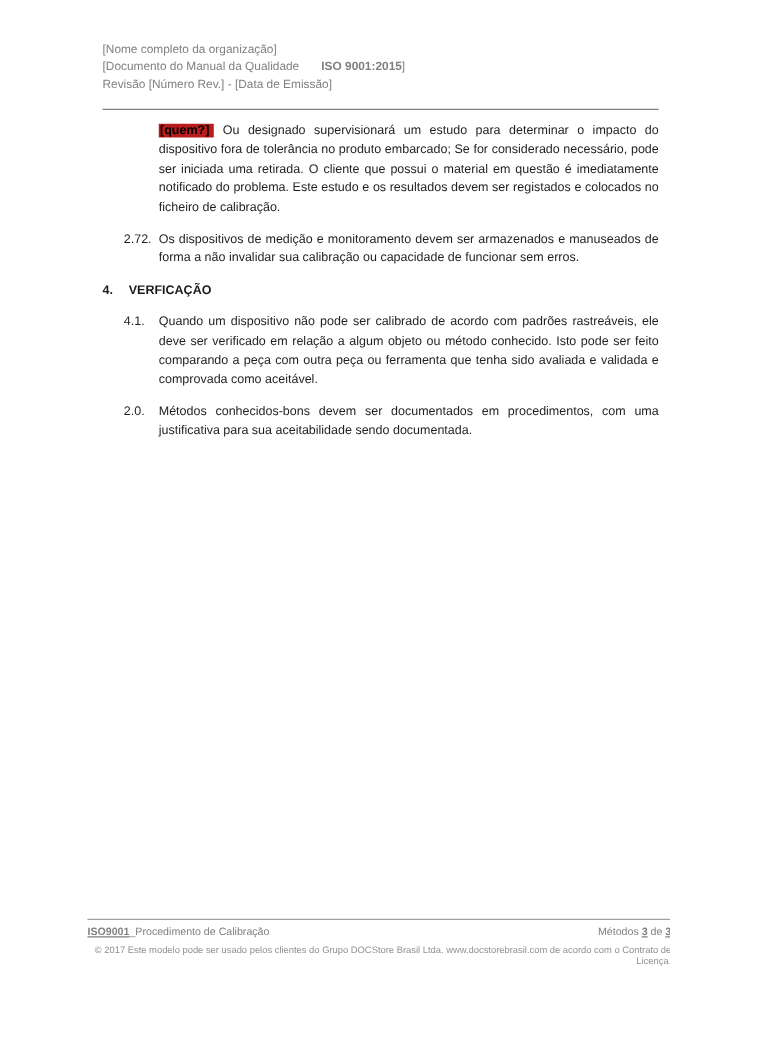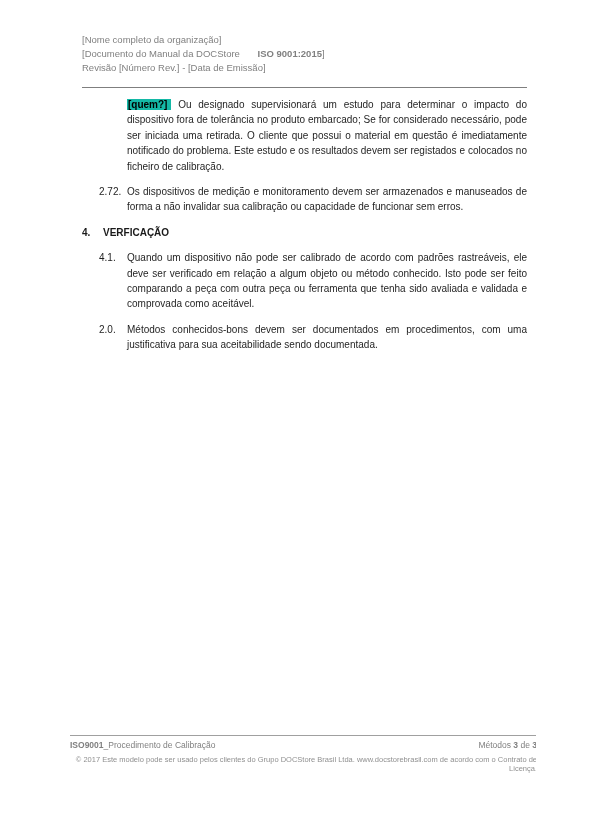--- a/index.html
+++ b/index.html
@@ -28,21 +28,21 @@
   }
   
   .content {
     position: absolute;
     left: 82px; top: 97px; width: 445px;
     font-size: 10px; line-height: 15.4px;
     text-align: justify;
   }
   .intro { margin: 0 0 10px 45px; }
   .hl {
-    background: #14b8a6;
+    background: #b91c1c;
     font-weight: bold;
     color: #000000;
     padding: 0 4px 0 1px;
   }
   .list-item { display: flex; margin: 0 0 10px 17px; }
   .list-item .num { flex: 0 0 28px; width: 28px; text-align: left; }
   .list-item .txt { flex: 1 1 auto; text-align: justify; }
   .section-heading { display: flex; font-weight: bold; margin: 0 0 10px 0; color: #1a1a1a; }
   .section-heading .num { flex: 0 0 21px; width: 21px; }
   
@@ -50,36 +50,36 @@
     position: absolute;
     left: 70px; top: 735px; width: 467px;
     color: #808080;
   }
   .footer-rule { border-top: 1px solid #a0a0a0; height: 0; }
   .footer-row {
     margin-top: 4px;
     display: flex; justify-content: space-between;
     font-size: 8.5px; line-height: 10px;
   }
-  .footer-row .b { font-weight: bold; }
+  .footer-row .b { font-weight: bold; text-decoration: underline; }
   .copyright {
     margin-top: 5px;
     font-size: 7.5px; line-height: 9px;
     text-align: right;
     color: #909090;
   }
 </style>
 </head>
 <body>
 
 <div class="page">
 
   <div class="header">
     <div>[Nome completo da organização]</div>
-    <div><span>[Documento do Manual da DOCStore </span><span class="b">ISO 9001:2015</span><span>]</span></div>
+    <div><span>[Documento do Manual da Qualidade </span><span class="b">ISO 9001:2015</span><span>]</span></div>
     <div>Revisão [Número Rev.] - [Data de Emissão]</div>
   </div>
   <div class="header-rule"></div>
 
   <div class="content">
 
     <p class="intro"><span class="hl">[quem?]</span><span> Ou designado supervisionará um estudo para determinar o impacto do dispositivo fora de tolerância no produto embarcado; Se for considerado necessário, pode ser iniciada uma retirada. O cliente que possui o material em questão é imediatamente notificado do problema. Este estudo e os resultados devem ser registados e colocados no ficheiro de calibração.</span></p>
 
     <div class="list-item">
       <span class="num">2.72.</span>

